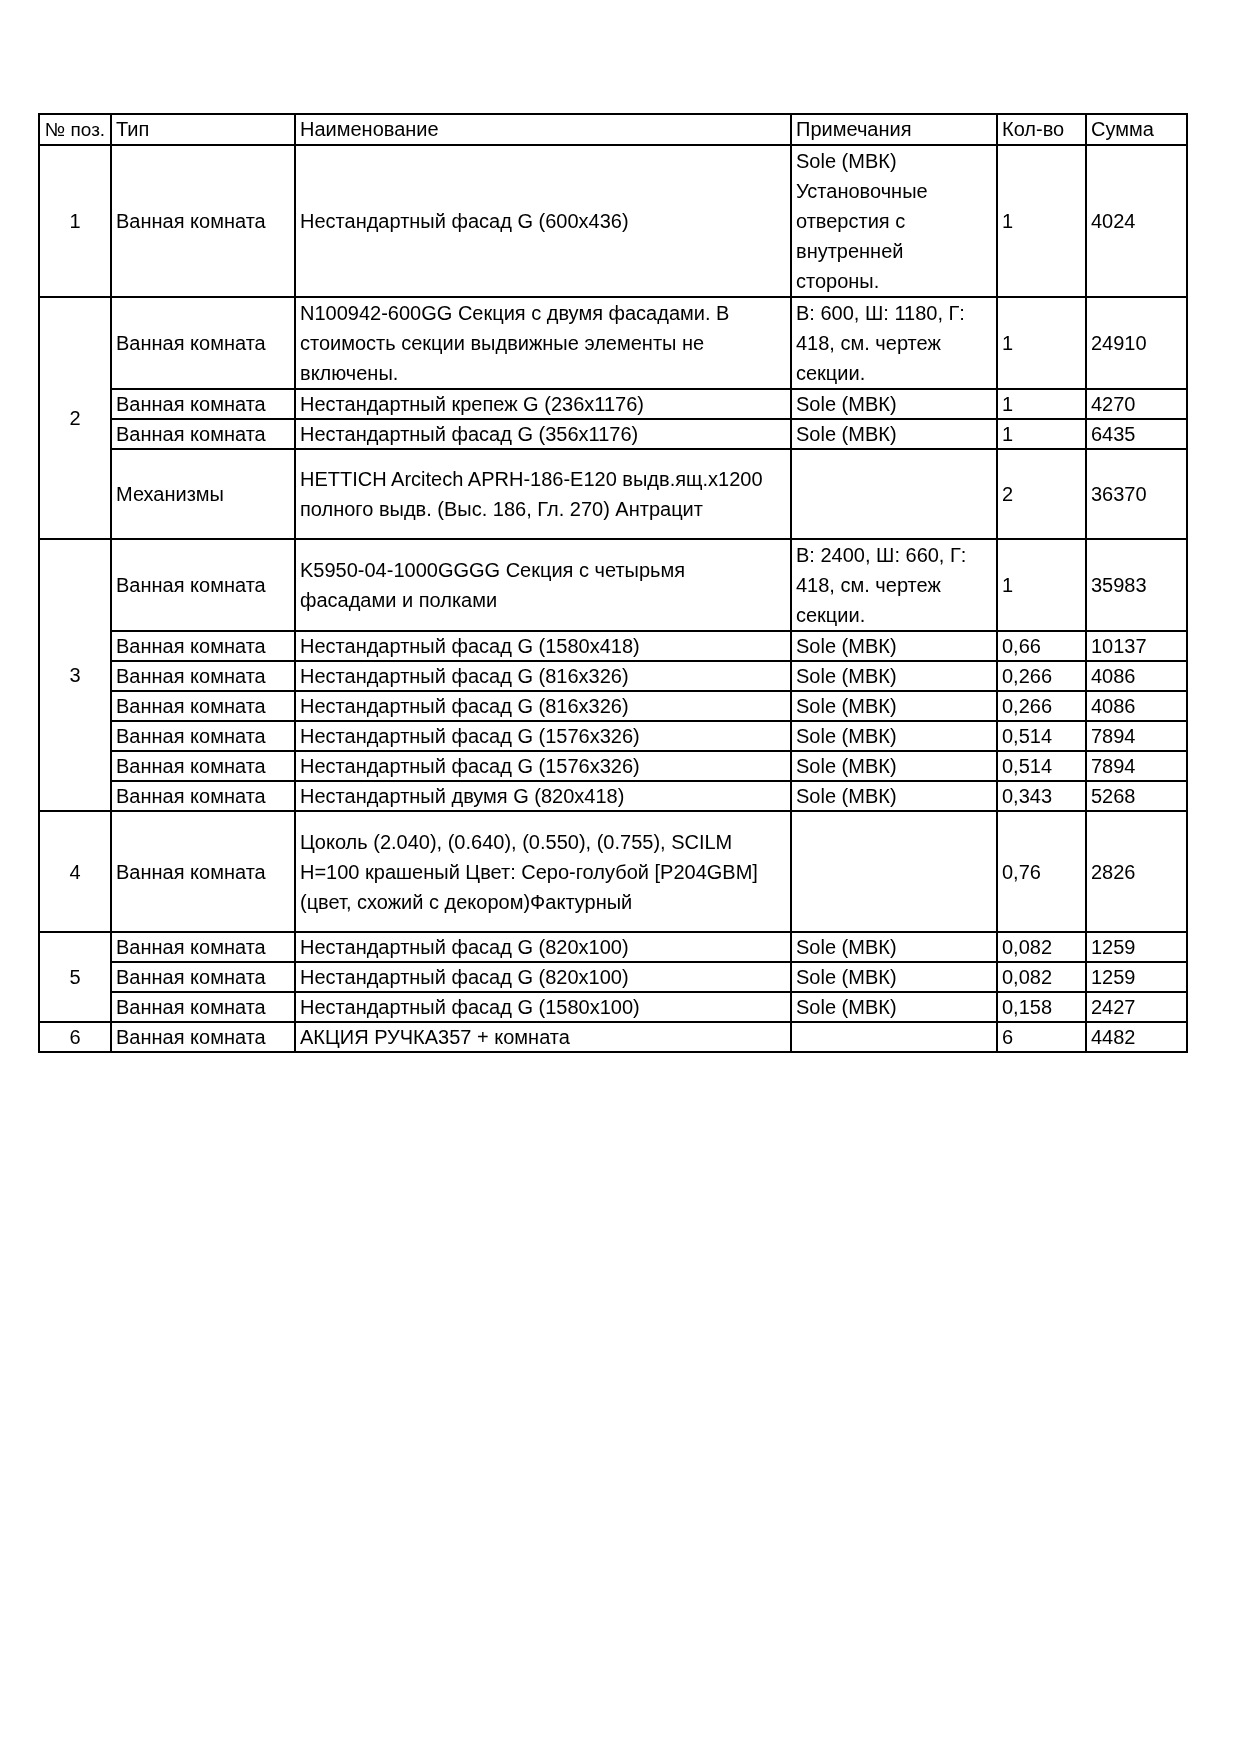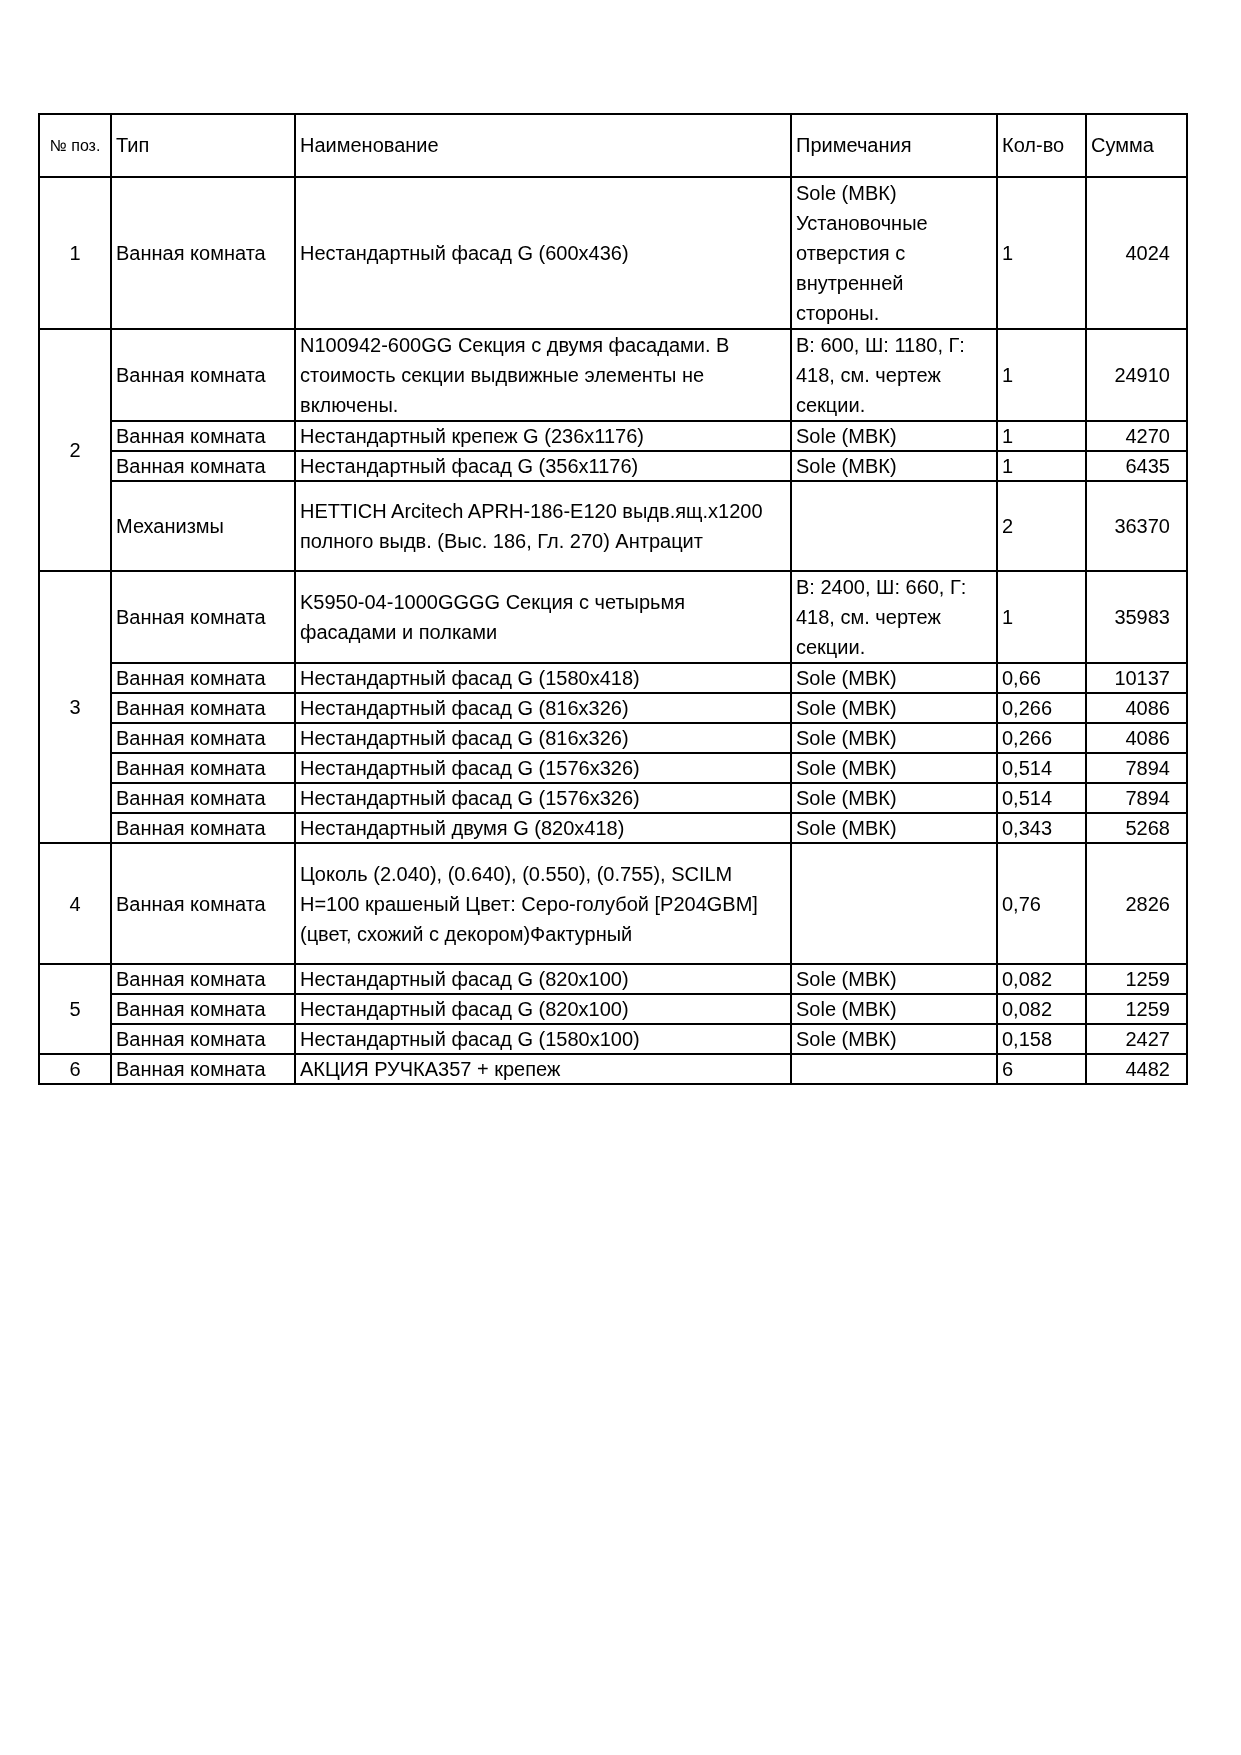--- a/index.html
+++ b/index.html
@@ -15,23 +15,23 @@
   table.spec td, table.spec th {
     border: 2.5px solid #000;
     padding: 0 4px;
     vertical-align: middle;
     line-height: 30px;
     font-weight: normal;
     text-align: left;
     overflow: hidden;
   }
   table.spec th { height: 29px; line-height: 29px; }
-  table.spec th.pos { font-size: 16px; text-align: center; padding: 16px 2px; }
+  table.spec th.pos { font-size: 19px; text-align: center; padding: 0 2px; }
   table.spec td.pos { text-align: center; }
-  table.spec td.sum { text-align: right; padding-right: 16px; }
+  table.spec td.sum { padding-right: 16px; }
   table.spec tr.single td { height: 28px; line-height: 28px; }
   col.c-pos { width: 72px; }
   col.c-type { width: 184px; }
   col.c-name { width: 496px; }
   col.c-note { width: 206px; }
   col.c-qty { width: 89px; }
   col.c-sum { width: 101px; }
   tr.r1 td { height: 150px; margin-left: 47px; }
   tr.r3 td { height: 89px; }
   tr.r2 td { height: 88px; }
@@ -179,19 +179,19 @@
       <td>Ванная комната</td>
       <td>Нестандартный фасад G (1580x100)</td>
       <td>Sole (МВК)</td>
       <td>0,158</td>
       <td class="sum">2427</td>
     </tr>
 
     <tr class="single">
       <td class="pos">6</td>
       <td>Ванная комната</td>
-      <td>АКЦИЯ РУЧКА357 + крепеж</td>
+      <td>АКЦИЯ РУЧКА357 + комната</td>
       <td></td>
       <td>6</td>
       <td class="sum">4482</td>
     </tr>
   </tbody>
 </table>
 
 </body></html>

